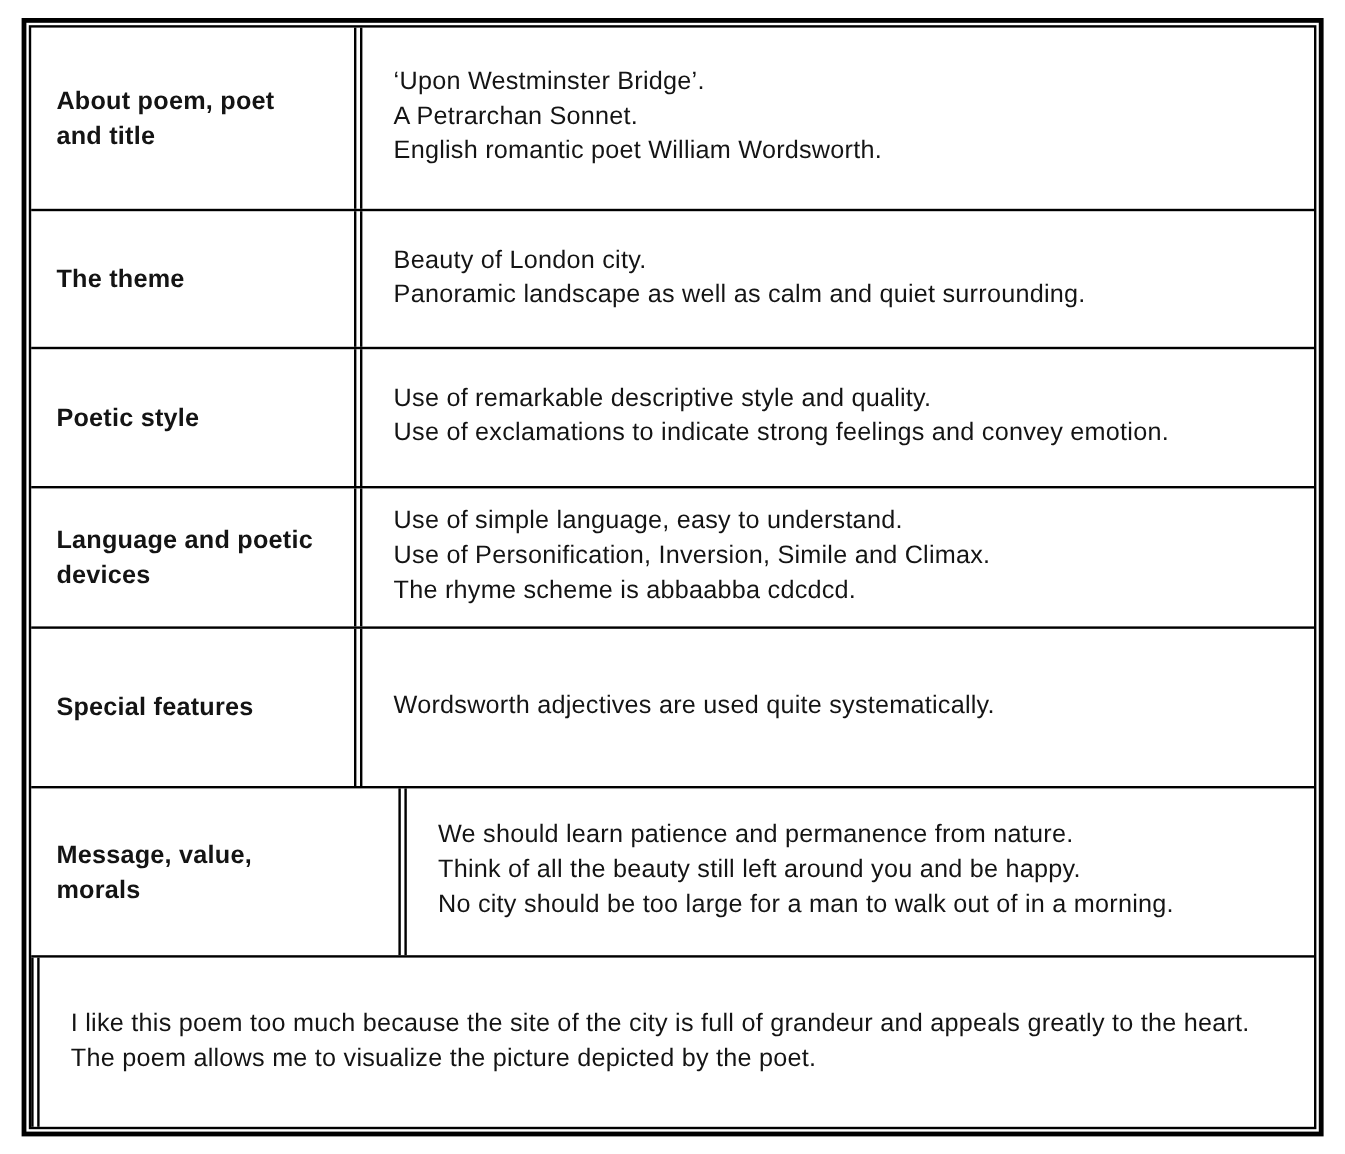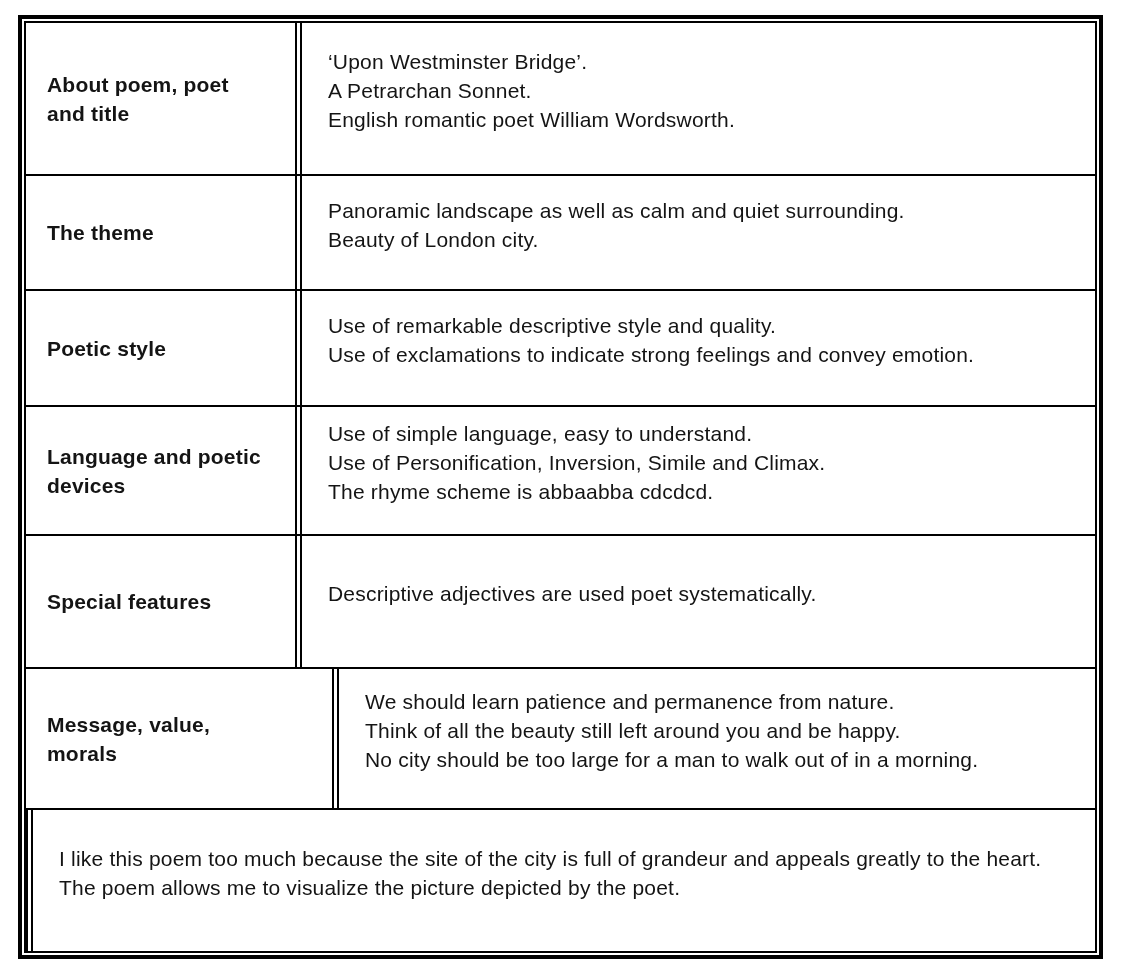--- a/index.html
+++ b/index.html
@@ -44,21 +44,21 @@
   }
   .cell.label {
     flex: 0 0 269px;
     width: 269px;
     font-weight: bold;
     padding: 12px 28px 12px 21px;
   }
   .cell.content {
     flex: 1;
     border-left: 7px double #000;
-    padding: 12px 24px 28px 26px;
+    padding: 12px 24px 16px 26px;
   }
 </style>
 </head>
 <body>
 
 <div class="page">
   <div class="frame">
     <div class="frame-inner">
       <div class="ptable">
   <div class="row">
@@ -66,22 +66,22 @@
     <div class="cell content">
               <div class="line">‘Upon Westminster Bridge’.</div>
               <div class="line">A Petrarchan Sonnet.</div>
               <div class="line">English romantic poet William Wordsworth.</div>
             </div>
   </div>
 
   <div class="row">
     <div class="cell label">The theme</div>
     <div class="cell content">
+              <div class="line">Beauty of London city.</div>
               <div class="line">Panoramic landscape as well as calm and quiet surrounding.</div>
-              <div class="line">Beauty of London city.</div>
             </div>
   </div>
 
   <div class="row">
     <div class="cell label">Poetic style</div>
     <div class="cell content">
               <div class="line">Use of remarkable descriptive style and quality.</div>
               <div class="line">Use of exclamations to indicate strong feelings and convey emotion.</div>
             </div>
   </div>
@@ -91,21 +91,21 @@
     <div class="cell content">
               <div class="line">Use of simple language, easy to understand.</div>
               <div class="line">Use of Personification, Inversion, Simile and Climax.</div>
               <div class="line">The rhyme scheme is abbaabba cdcdcd.</div>
             </div>
   </div>
 
   <div class="row">
     <div class="cell label">Special features</div>
     <div class="cell content">
-              <div class="line">Descriptive adjectives are used poet systematically.</div>
+              <div class="line">Wordsworth adjectives are used quite systematically.</div>
             </div>
   </div>
 
   <div class="row">
     <div class="cell label">Message, value, morals</div>
     <div class="cell content">
               <div class="line">We should learn patience and permanence from nature.</div>
               <div class="line">Think of all the beauty still left around you and be happy.</div>
               <div class="line">No city should be too large for a man to walk out of in a morning.</div>
             </div>

